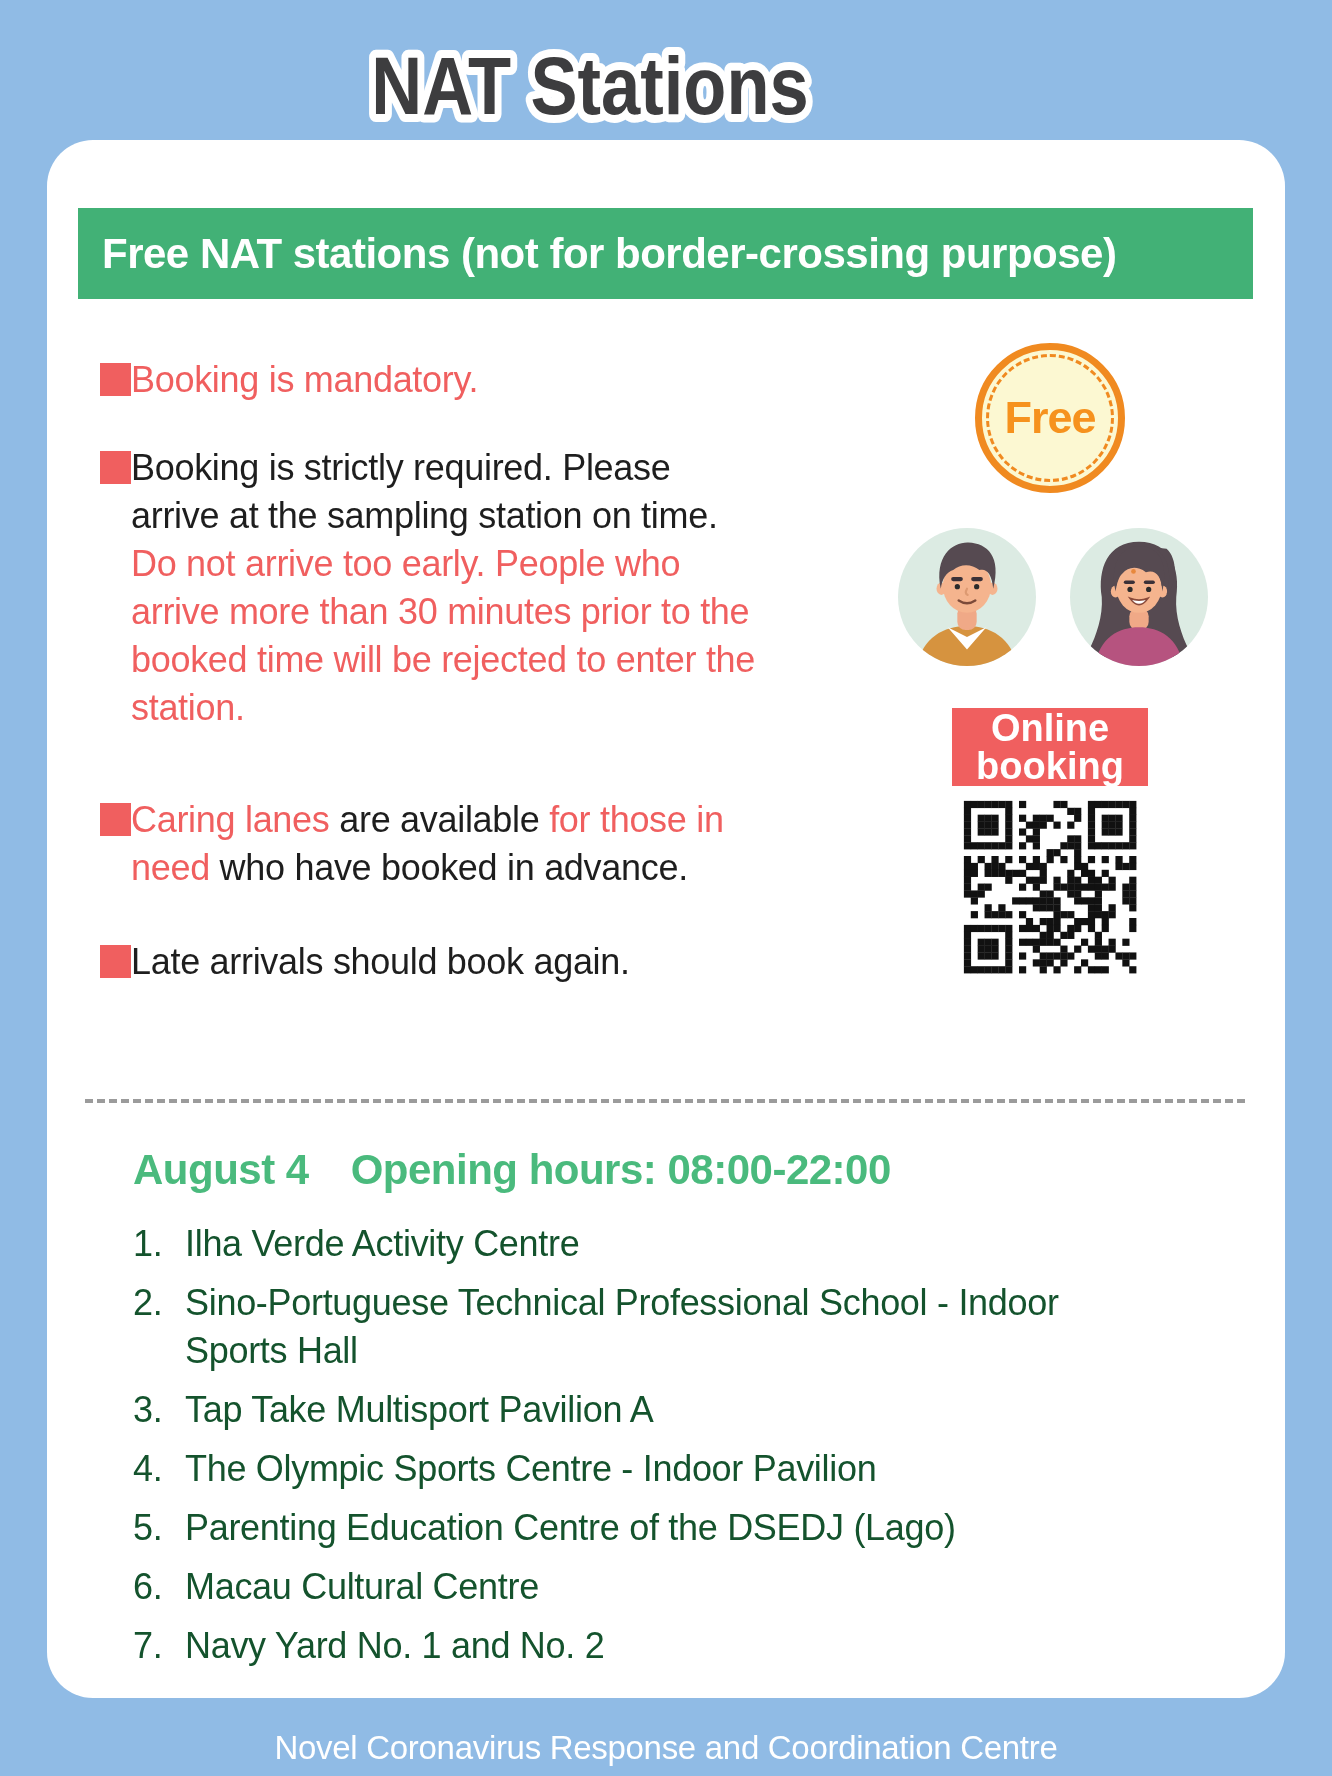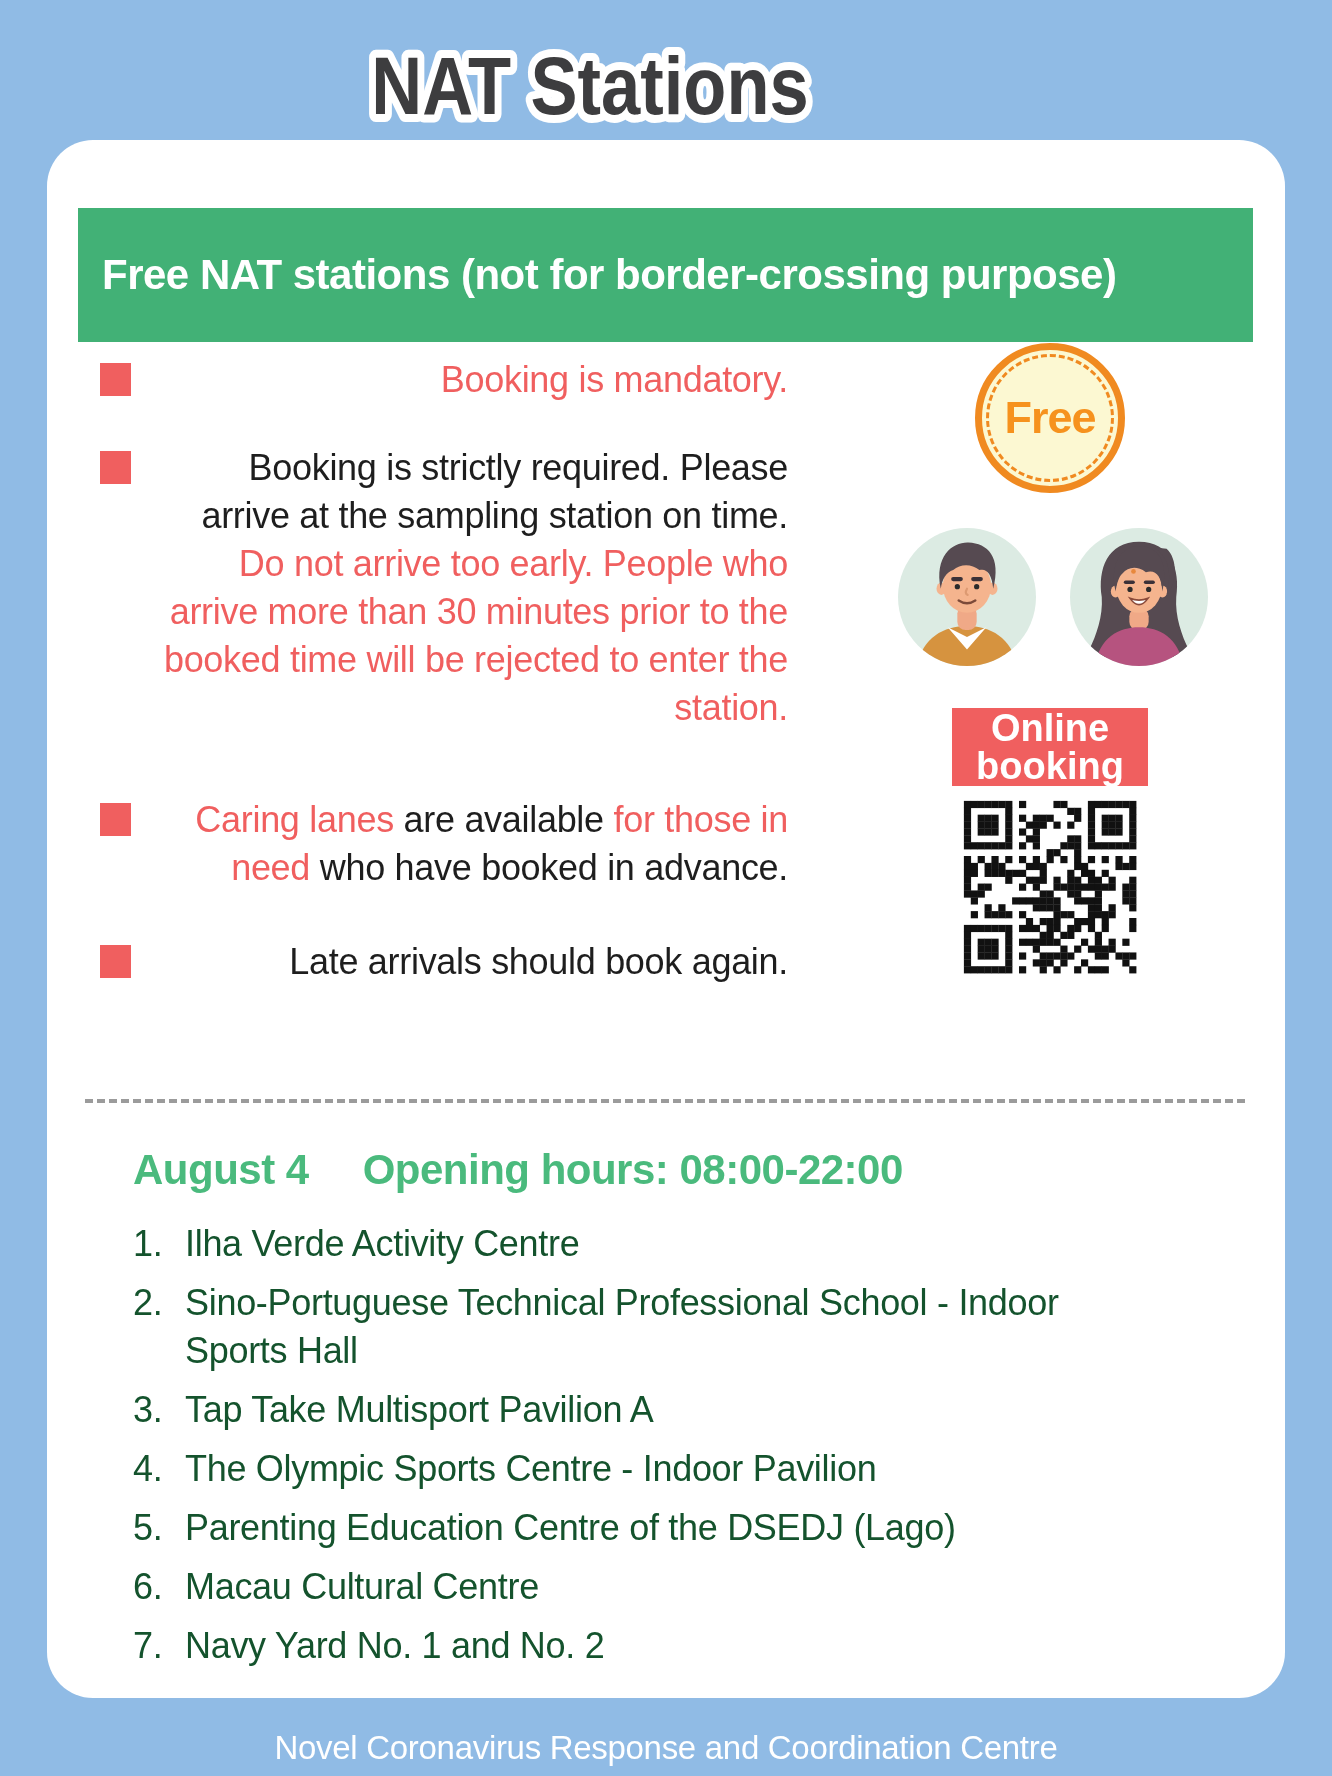--- a/index.html
+++ b/index.html
@@ -7,27 +7,27 @@
     position:relative; width:1332px; height:1776px; overflow:hidden;
     background:var(--c-background,#90bbe5);
     font-family:"Liberation Sans", sans-serif;
   }
   .title-svg{position:absolute; left:0; top:22px; width:1332px; height:120px;}
   .card{
     position:absolute; left:47px; top:140px; width:1238px; height:1558px;
     background:#ffffff; border-radius:46px;
   }
   .banner{
-    position:absolute; left:78px; top:208px; width:1175px; height:134px;
+    position:absolute; left:78px; top:208px; width:1175px; height:91px;
     background:var(--c-banner-green,#42b176); color:#fff;
     font-weight:bold; font-size:42px; letter-spacing:-0.5px;
     display:flex; align-items:center; padding-left:24px; box-sizing:border-box;
   }
   .bullets{position:absolute; left:100px; top:356px; width:700px;}
-  .bullet{display:flex; gap:27px;text-align:right;}
+  .bullet{display:flex; }
   .bullet:nth-child(1){margin-bottom:40px;}
   .bullet:nth-child(2){margin-bottom:64px;}
   .bullet:nth-child(3){margin-bottom:46px;}
   .bullet .sq{width:31px; height:33px; background:var(--c-accent-red,#f05f5f); flex:none; margin-top:7px;}
   .bullet p{margin:0; font-size:36px; line-height:48px; color:#1e1e1e; width:630px; letter-spacing:-0.3px;}
   .seg-red{color:var(--c-accent-red,#f05f5f);}
   .seg-dark{color:#1e1e1e;}
   .free-badge{
     position:absolute; left:975px; top:343px; width:150px; height:150px; box-sizing:border-box;
     border:7px solid var(--c-badge-orange,#f08a20); border-radius:50%;
@@ -46,21 +46,21 @@
     font-size:38px; line-height:38px; text-align:center;
     display:flex; align-items:center; justify-content:center;
   }
   .qr{position:absolute; left:957px; top:794px; width:186px; height:186px; background:#fff;}
   .qr-caption{
     position:absolute; left:885px; top:996px; width:330px; text-align:center;
     font-size:27px; font-weight:bold; color:#141414; line-height:34px; letter-spacing:-0.3px;
   }
   .divider{position:absolute; left:85px; top:1099px; width:1160px; height:0; border-top:4px dashed #9b9b9b;}
   .sched{
-    position:absolute; left:133px; top:1146px; display:flex; gap:54px;
+    position:absolute; left:133px; top:1146px; display:flex; gap:42px;
     font-weight:bold; font-size:42px; color:var(--c-heading-green,#4aba7d); letter-spacing:-0.5px;
   }
   .stations{
     position:absolute; left:133px; top:1220px; width:1000px;
     margin:0; padding:0; list-style:none; counter-reset: st;
   }
   .stations li{
     counter-increment: st; position:relative; padding-left:52px;
     font-size:36px; line-height:48px; color:#14532d; margin-bottom:11px; letter-spacing:-0.3px;
   }

